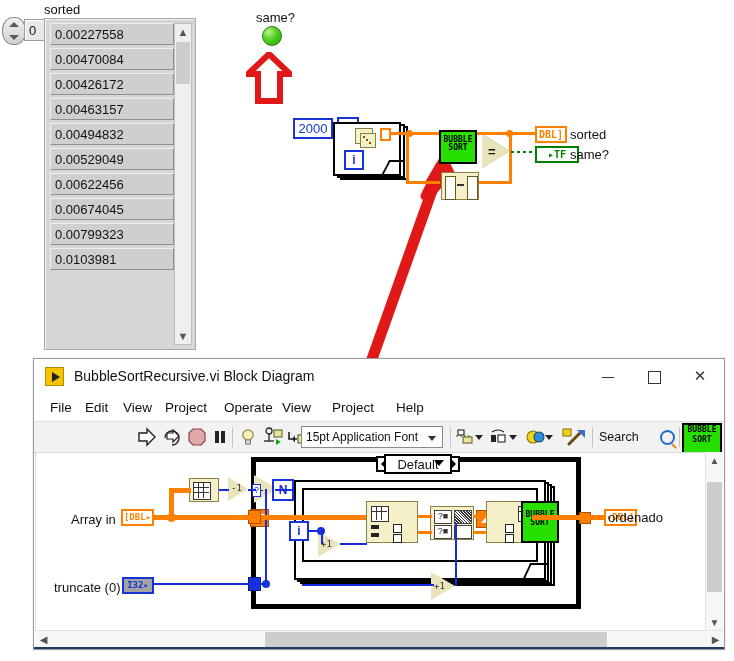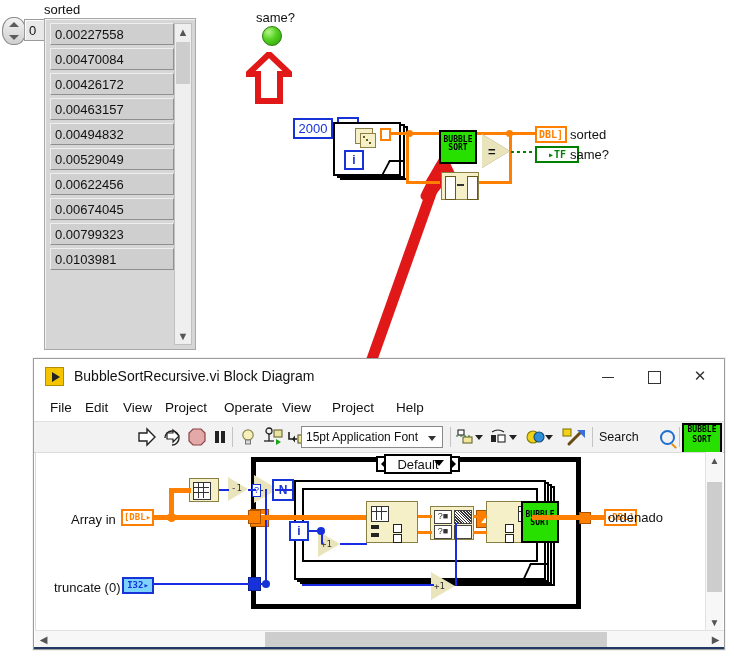--- a/index.html
+++ b/index.html
@@ -212,21 +212,21 @@
   .subwin{position:absolute;border:2px solid #000;background:#fff;box-sizing:border-box;}
   .arraynode{position:absolute;background:#f6f0c8;border:1px solid #8a7f44;box-sizing:border-box;}
   .tri{position:absolute;width:0;height:0;border-left:24px solid #e9e4bb;border-top:14px solid transparent;border-bottom:14px solid transparent;}
   .tri-lbl{position:absolute;font-size:9px;color:#333;font-family:"DejaVu Sans Mono","Liberation Mono",monospace;}
   .ctrl-dbl{
     position:absolute;border:2px solid #ff8000;background:#fff;color:#ff8000;
     font-size:9px;font-weight:bold;text-align:center;box-sizing:border-box;
     font-family:"DejaVu Sans Mono","Liberation Mono",monospace;
   }
   .ctrl-i32{
-    position:absolute;border:2px solid #1633d8;background:#7dd3fc;color:#1633d8;
+    position:absolute;border:2px solid #1633d8;background:#a3a3a3;color:#1633d8;
     font-size:9px;font-weight:bold;text-align:center;box-sizing:border-box;
     font-family:"DejaVu Sans Mono","Liberation Mono",monospace;
   }
   .tunnel-or{position:absolute;background:#ff8000;border:1px solid #a85200;box-sizing:border-box;}
   .tunnel-bl{position:absolute;background:#1633d8;border:1px solid #0d1f8a;box-sizing:border-box;}
   .shiftreg{position:absolute;background:#ff8000;border:1px solid #a85200;box-sizing:border-box;}
   .shiftreg:after{content:"";position:absolute;left:50%;transform:translateX(-50%);border-left:5px solid transparent;border-right:5px solid transparent;}
   .sr-down:after{top:4px;border-top:6px solid #fff;}
   .sr-up:after{bottom:4px;border-bottom:6px solid #fff;}
   .dot-bl{position:absolute;background:#1633d8;border-radius:50%;}

